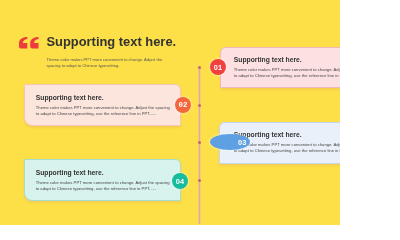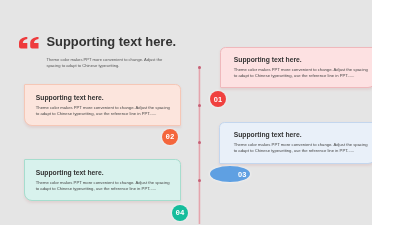--- a/index.html
+++ b/index.html
@@ -1,18 +1,18 @@
 <!DOCTYPE html>
 <html><head>
 <meta charset="utf-8">
 <style>
   html,body{margin:0;padding:0;}
   body{width:400px;height:225px;overflow:hidden;background:#ffffff;
        font-family:"Liberation Sans",sans-serif;-webkit-font-smoothing:antialiased;}
-  .slide{position:relative;width:372px;height:225px;background:#e5e5e5;overflow:hidden;}
+  .slide{position:relative;width:340px;height:225px;background:#fde047;overflow:hidden;}
 
   
   .quote-mark{position:absolute;left:19px;top:37px;width:19.5px;height:11.5px;display:block;line-height:0;}
   .head-title{position:absolute;left:46.5px;top:35.5px;font-size:12.9px;font-weight:bold;
       color:#333333;letter-spacing:0px;white-space:nowrap;line-height:1;}
   .head-sub{position:absolute;left:46.5px;top:57px;width:200px;white-space:nowrap;font-size:4.1px;
       line-height:5.6px;color:#555555;}
 
   
   .tl-line{position:absolute;left:198px;top:66px;width:3px;height:158px;
@@ -21,40 +21,40 @@
       left:197.6px;}
 
   
   .card{position:absolute;box-sizing:border-box;box-shadow:0 1.2px 2.4px rgba(196,120,120,0.16);}
   .card .ct{position:absolute;left:11px;top:9.3px;font-size:6.75px;font-weight:bold;color:#333333;white-space:nowrap;line-height:1;}
   .card .cb{position:absolute;left:11px;top:19.2px;white-space:nowrap;font-size:4.2px;line-height:6.1px;color:#464646;}
 
   .badge{position:absolute;width:16px;height:16px;border-radius:50%;
       display:flex;align-items:center;justify-content:center;
       font-size:7.4px;font-weight:bold;color:#ffffff;letter-spacing:0.1px;line-height:16px;
-      box-shadow:0 0 2.5px 0.6px rgba(255,255,255,0.55);margin-top:32px;}
+      box-shadow:0 0 2.5px 0.6px rgba(255,255,255,0.55);}
   .badge>span{display:block;position:relative;top:0.6px;line-height:1;}
 
   
   #card01{left:219.5px;top:46.5px;width:156.5px;height:41.8px;background:#fde1e2;
       border:0.6px solid #efb8bc;border-radius:5.5px 1px 8px 1px;}
   #card01 .ct,#card01 .cb,#card03 .ct,#card03 .cb{left:13.3px;}
   #badge01{left:210px;top:59px;background:#f0413f;}
   
   #card02{left:23.8px;top:84.4px;width:157.3px;height:41.8px;background:#fce5dd;
       border:0.6px solid #f5c7b6;border-radius:1px 5.5px 1px 8px;}
-  #badge02{left:162px;top:97.2px;background:#f4663c;font-family:Liberation Mono, monospace;}
+  #badge02{left:175px;top:97.2px;background:#f4663c;font-family:Liberation Mono, monospace;}
   
   #card03{left:219.4px;top:121.6px;width:156.6px;height:42.1px;background:#e9f0f9;
       border:0.6px solid #c3d6ee;border-radius:5.5px 1px 8px 1px;}
   #badge03{left:210.3px;top:134.3px;background:#5fa0e2;padding-left:24px;}
   
   #card04{left:23.7px;top:159.4px;width:157.8px;height:41.9px;background:#d8f2ed;
       border:0.6px solid #a6ddce;border-radius:1px 5.5px 1px 8px;}
-  #badge04{left:172px;top:172.7px;background:#16bd9c;font-family:Liberation Mono, monospace;}
+  #badge04{left:172px;top:172.7px;background:#16bd9c;}
 </style>
 </head>
 <body>
 
 <div class="slide">
 
   <span class="quote-mark">
     <svg viewBox="0 0 19.5 11.5" width="19.5" height="11.5">
       <path d="M8.3 0 V2.0 C5.6 2.3 3.9 3.8 3.8 5.9 H8.3 V11.5 H1.9 Q0 11.5 0 9.6 V5.9 C0 2.5 3.4 0 8.3 0 Z" fill="#ee3b3d"></path>
       <path d="M19.5 0 V2.0 C16.8 2.3 15.1 3.8 15.0 5.9 H19.5 V11.5 H13.1 Q11.2 11.5 11.2 9.6 V5.9 C11.2 2.5 14.6 0 19.5 0 Z" fill="#ee3b3d"></path>

